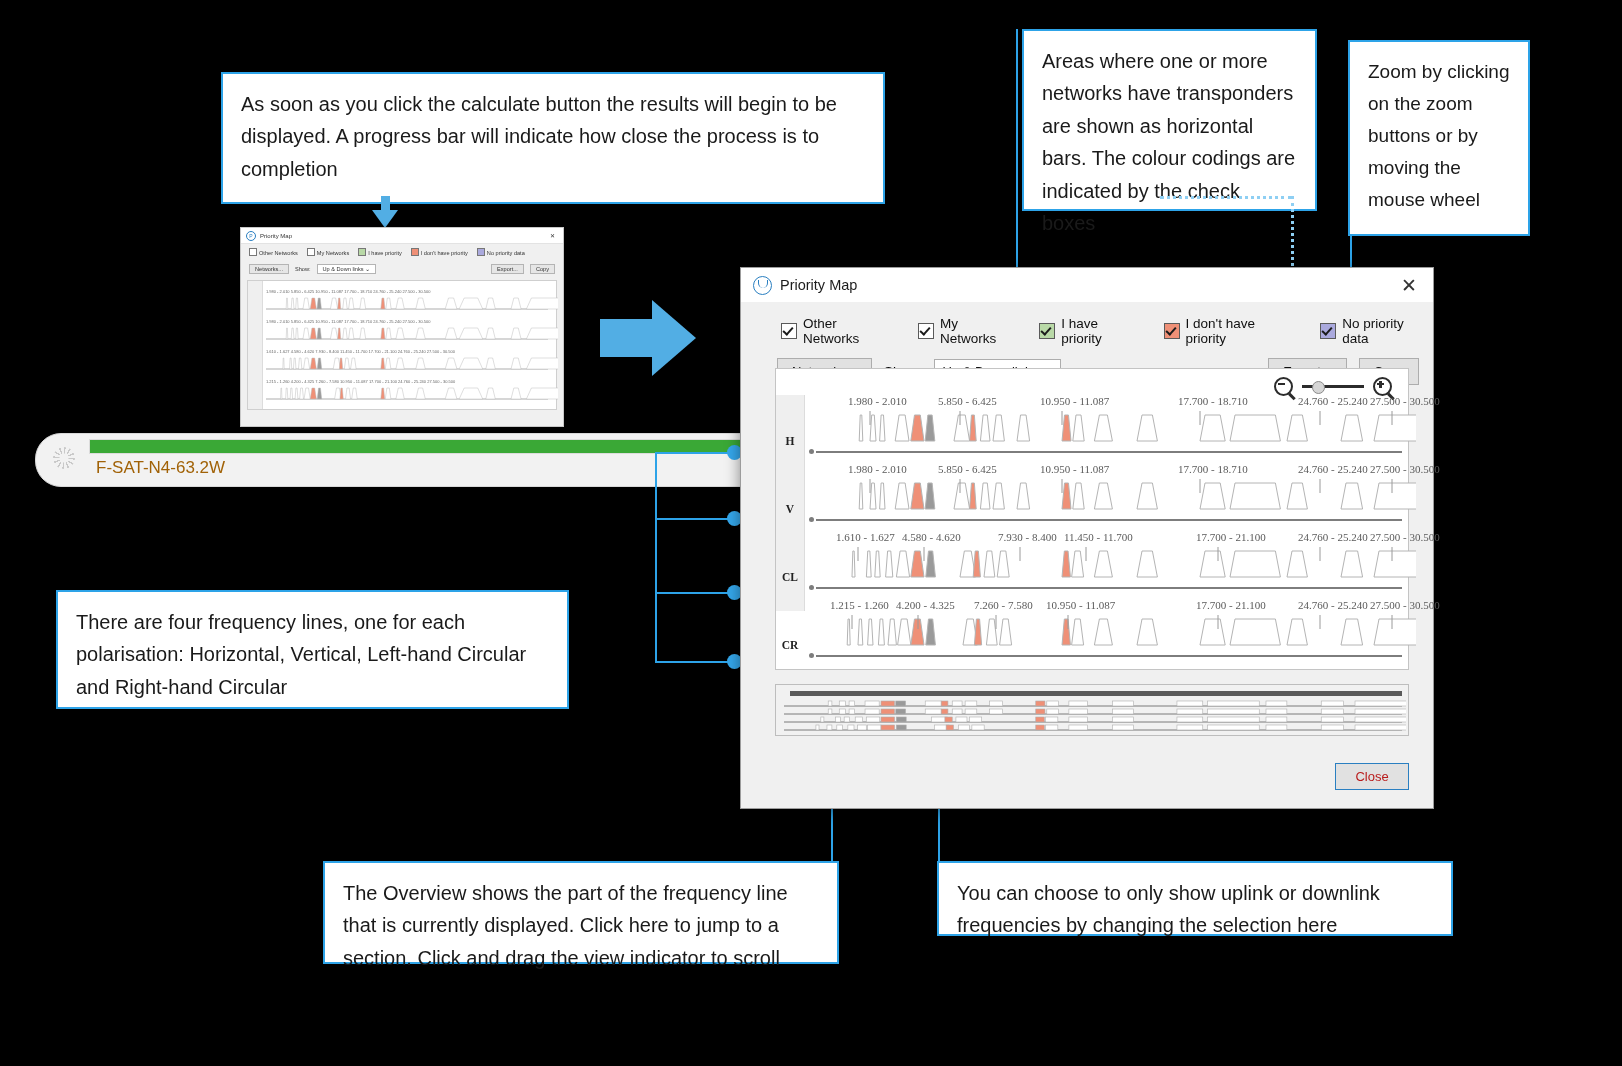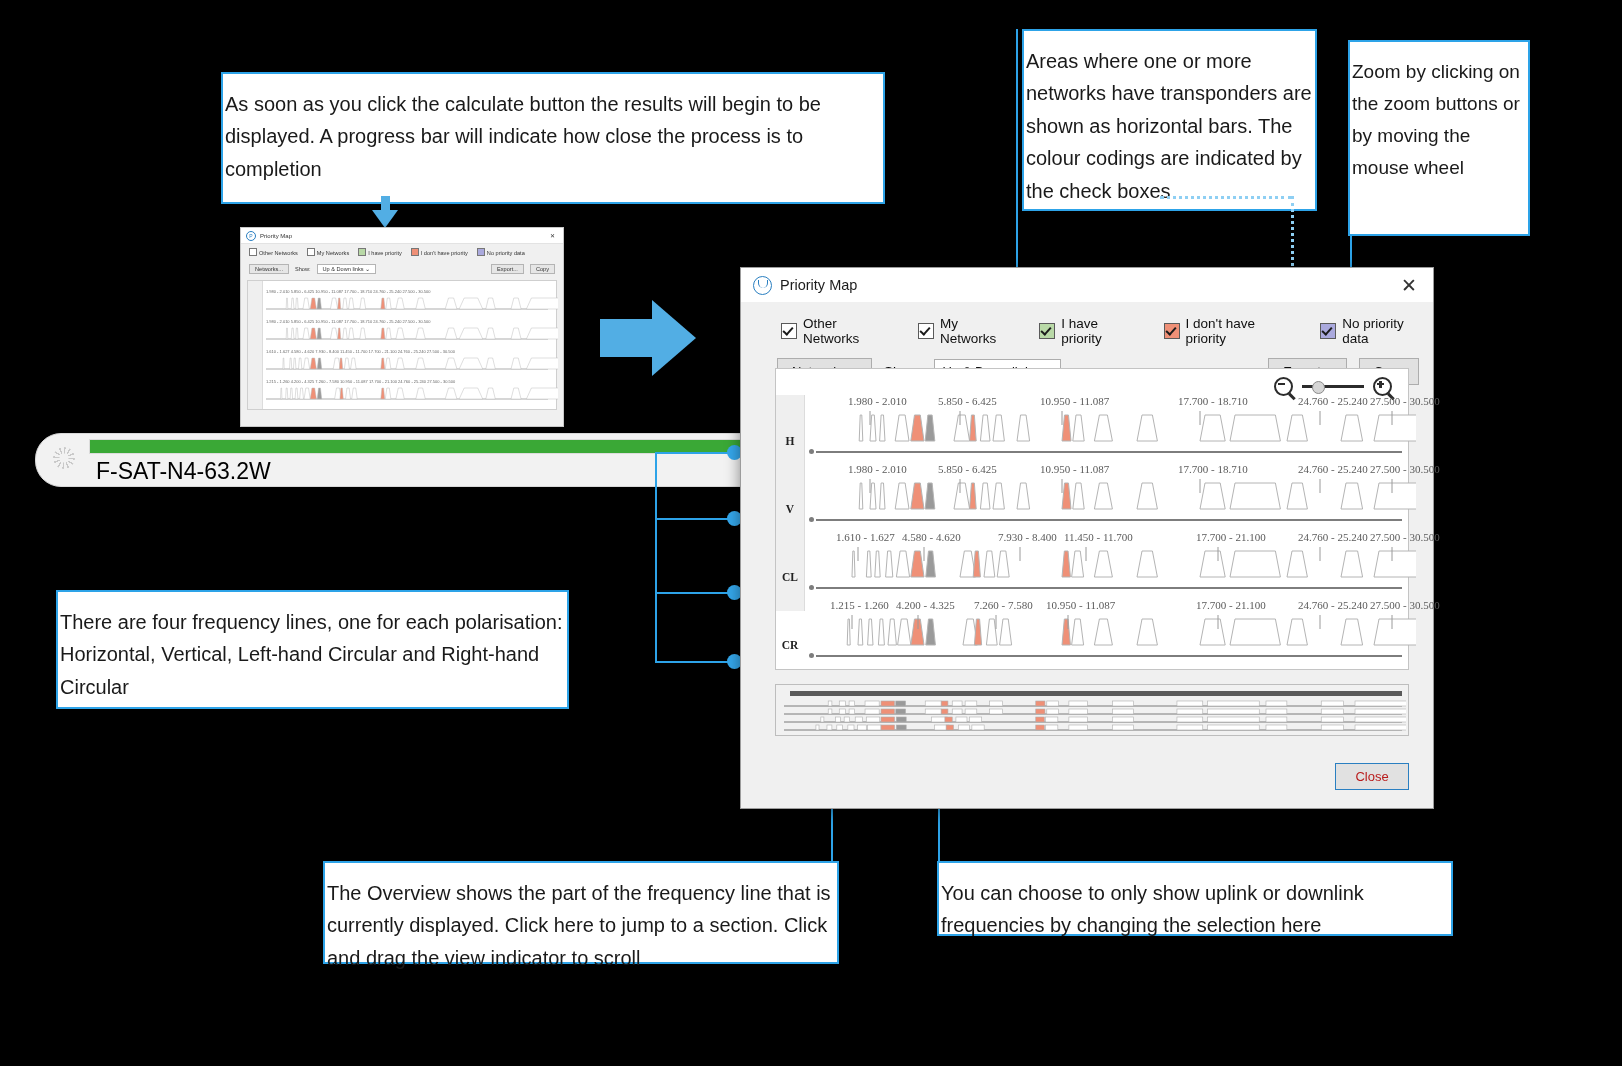--- a/index.html
+++ b/index.html
@@ -3,21 +3,21 @@
 <meta charset="utf-8">
 <style>
   html,body{margin:0;padding:0;background:#000;}
   body{width:1622px;height:1066px;position:relative;overflow:hidden;
        font-family:"Liberation Sans",sans-serif;}
   .canvas{position:absolute;inset:0;background:#000;}
 
   
   .callout{position:absolute;background:#fff;border:2px solid #2da3e8;
            color:#1a1a1a;font-size:20px;line-height:1.62;
-           padding:14px 2px;box-sizing:border-box;}
+           padding:14px 18px;box-sizing:border-box;}
   .callout.small{font-size:19px;line-height:1.68;}
 
   
   .ln{position:absolute;background:#2da3e8;}
   .lnv{width:2px;}
   .lnh{height:2px;}
   .dot{position:absolute;width:15px;height:15px;border-radius:50%;
        background:#35a8ec;}
   .dotted-v{position:absolute;width:0;border-left:3px dotted #8ecff3;}
   .dotted-h{position:absolute;height:0;border-top:3px dotted #8ecff3;}
@@ -55,21 +55,21 @@
         background:#f2f2f2;border:1px solid #d8d8d8;border-radius:26px;
         box-shadow:0 1px 4px rgba(0,0,0,.3);}
   .pill .spin{position:absolute;left:17px;top:13px;width:22px;height:22px;
               border-radius:50%;background:
               repeating-conic-gradient(#c9c9c9 0 10deg,#f2f2f2 10deg 30deg);
               -webkit-mask:radial-gradient(circle,transparent 28%,#000 30%);
               mask:radial-gradient(circle,transparent 28%,#000 30%);}
   .pill .track{position:absolute;left:53px;top:5px;right:6px;height:15px;background:#e9e9e9;
                border:1px solid #dcdcdc;box-sizing:border-box;}
   .pill .fill{height:100%;background:#3aa836;}
-  .pill .lbl{position:absolute;left:60px;top:24px;font-size:23px;color:#000000;}
+  .pill .lbl{position:absolute;left:60px;top:24px;font-size:17px;color:#a16207;}
 
   
   .dlg{position:absolute;left:740px;top:267px;width:692px;height:540px;
        background:#f0f0f0;border:1px solid #9c9c9c;box-shadow:0 3px 14px rgba(0,0,0,.45);}
   .dlg .titlebar{height:34px;background:#fff;display:flex;align-items:center;
                  padding:0 4px 0 12px;}
   .dlg .tlogo{width:17px;height:17px;border-radius:50%;border:1.6px solid #2a7fc1;
               margin-right:8px;position:relative;flex:none;}
   .dlg .tlogo:after{content:"";position:absolute;left:4px;top:3px;width:8px;height:8px;
                     border-left:1.6px solid #2a7fc1;border-right:1.6px solid #2a7fc1;

